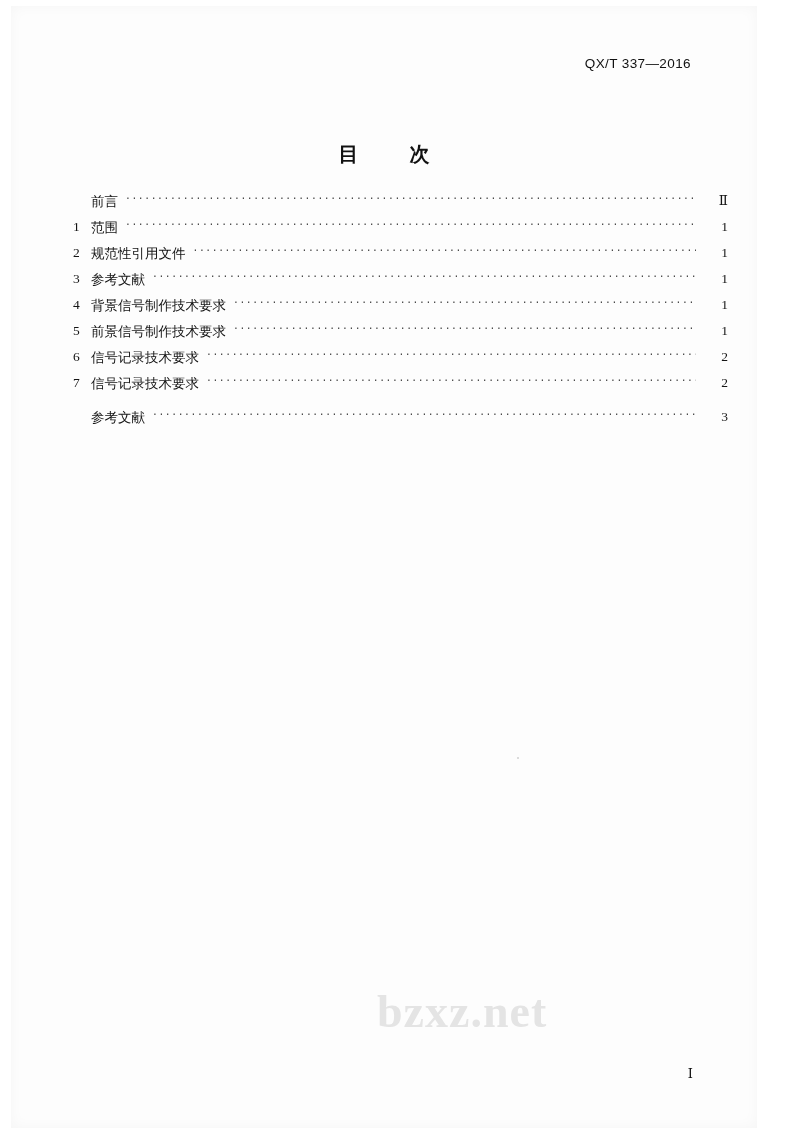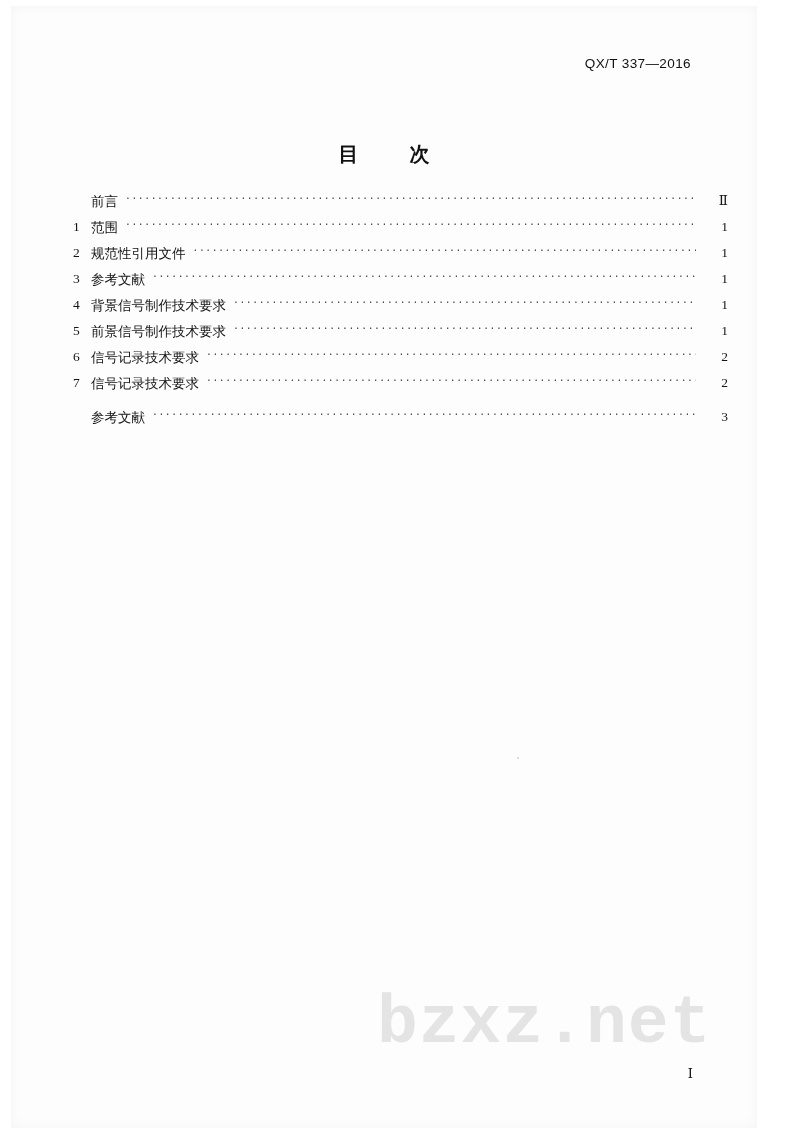--- a/index.html
+++ b/index.html
@@ -105,23 +105,23 @@
     text-align: right;
     font-family: "Liberation Serif", "DejaVu Serif", serif;
     font-size: 13.5px;
     padding-left: 6px;
   }
 
   .watermark {
     position: absolute;
     left: 372px;
     top: 985px;
-    font-size: 68px;
+    font-size: 46px;
     font-weight: bold;
-    font-family: Liberation Mono, monospace;
+    font-family: Liberation Serif, serif;
     color: rgba(130,130,130,0.20);
     letter-spacing: 1px;
     user-select: none;
   }
 
   .folio {
     position: absolute;
     right: 70px;
     bottom: 52px;
     font-size: 13px;

